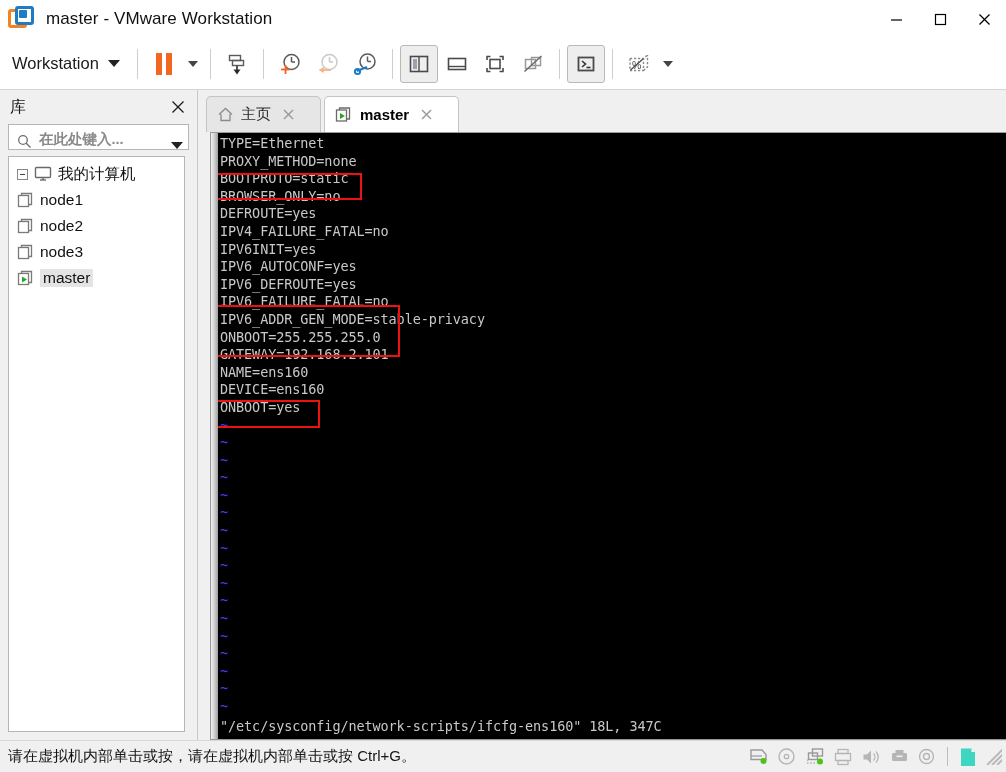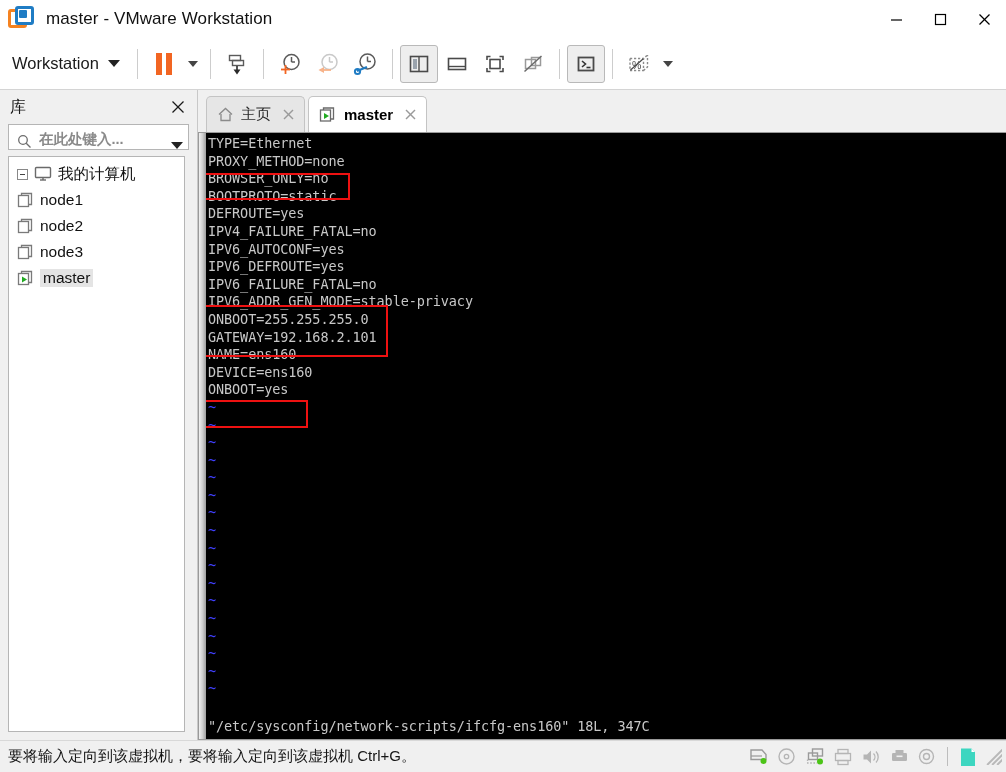--- a/index.html
+++ b/index.html
@@ -193,21 +193,21 @@
   }
   .tabstrip {
     height: 42px; flex: 0 0 42px;
     display: flex; align-items: flex-end;
     padding-left: 8px; gap: 3px;
     background: #f0f0f0;
   }
   .tab {
     height: 36px;
     display: flex; align-items: center; gap: 7px;
-    padding: 0 8px 0 10px;
+    padding: 0 24px 0 10px;
     border: 1px solid #c4c4c4;
     border-bottom: none;
     border-radius: 5px 5px 0 0;
     background: #e6e6e6;
     font-size: 15px; color: #2a2a2a;
     cursor: default;
   }
   .tab.active {
     background: #ffffff;
     font-weight: bold;
@@ -221,21 +221,21 @@
 
   
   .vm-view {
     flex: 1 1 auto;
     position: relative;
     display: flex;
     min-height: 0;
     background: #ec4899;
     border: 1px solid #9a9a9a;
     border-right: none;
-    margin-left: 0;
+    margin-left: 12px;
   }
   .vm-scroll {
     width: 7px; flex: 0 0 7px;
     background: linear-gradient(to right,#f0f0f0 0%,#cfcfcf 50%,#9e9e9e 100%);
   }
   .term {
     flex: 1 1 auto;
     position: relative;
     background: #000000;
     overflow: hidden;
@@ -539,24 +539,25 @@
           </span>
         </div>
       </div>
 
       <div class="vm-view">
         <div class="vm-scroll"></div>
         <div class="term" id="term">
           <div id="term-lines">
               <div class="ln">TYPE=Ethernet</div>
               <div class="ln">PROXY_METHOD=none</div>
+              <div class="ln">BOOTPROTO=static</div>
               <div class="ln">BROWSER_ONLY=no</div>
-              <div class="ln">BOOTPROTO=static</div>
               <div class="ln">DEFROUTE=yes</div>
               <div class="ln">IPV4_FAILURE_FATAL=no</div>
+              <div class="ln">IPV6INIT=yes</div>
               <div class="ln">IPV6_AUTOCONF=yes</div>
               <div class="ln">IPV6_DEFROUTE=yes</div>
               <div class="ln">IPV6_FAILURE_FATAL=no</div>
               <div class="ln">IPV6_ADDR_GEN_MODE=stable-privacy</div>
               <div class="ln">ONBOOT=255.255.255.0</div>
               <div class="ln">GATEWAY=192.168.2.101</div>
               <div class="ln">NAME=ens160</div>
               <div class="ln">DEVICE=ens160</div>
               <div class="ln">ONBOOT=yes</div>
               <div class="ln tilde">~</div>
@@ -583,21 +584,21 @@
               <div class="hlbox" style="left: -7px; top: 172px; width: 189px; height: 52px; border-color: rgb(238, 17, 17);"></div>
               <div class="hlbox" style="left: -16px; top: 267px; width: 118px; height: 28px; border-color: rgb(238, 17, 17);"></div>
             </div>
         </div>
       </div>
 
     </div>
   </div>
 
   <div class="statusbar">
-    <div class="status-msg">要将输入定向到该虚拟机，要将输入定向到该虚拟机 Ctrl+G。</div>
+    <div class="status-msg">请在虚拟机内部单击或按，请在虚拟机内部单击或按 Ctrl+G。</div>
     <div class="status-icons">
 
       <div class="st-ico">
         <svg width="21" height="20" viewBox="0 0 21 20">
           <path d="M2 12.5h15V7.5l-4-4.5H2z" fill="none" stroke="#9a9a9a" stroke-width="1.4"></path>
           <line x1="2" y1="9" x2="13" y2="9" stroke="#9a9a9a" stroke-width="1.2"></line>
           <circle cx="14.5" cy="14" r="3" fill="#4cc417"></circle>
         </svg>
       </div>
 

